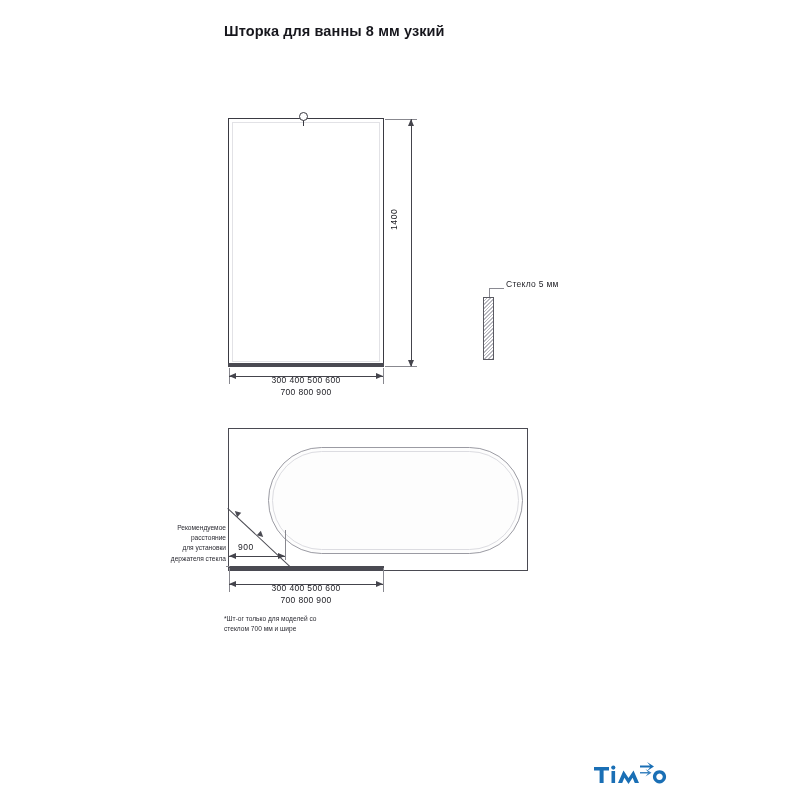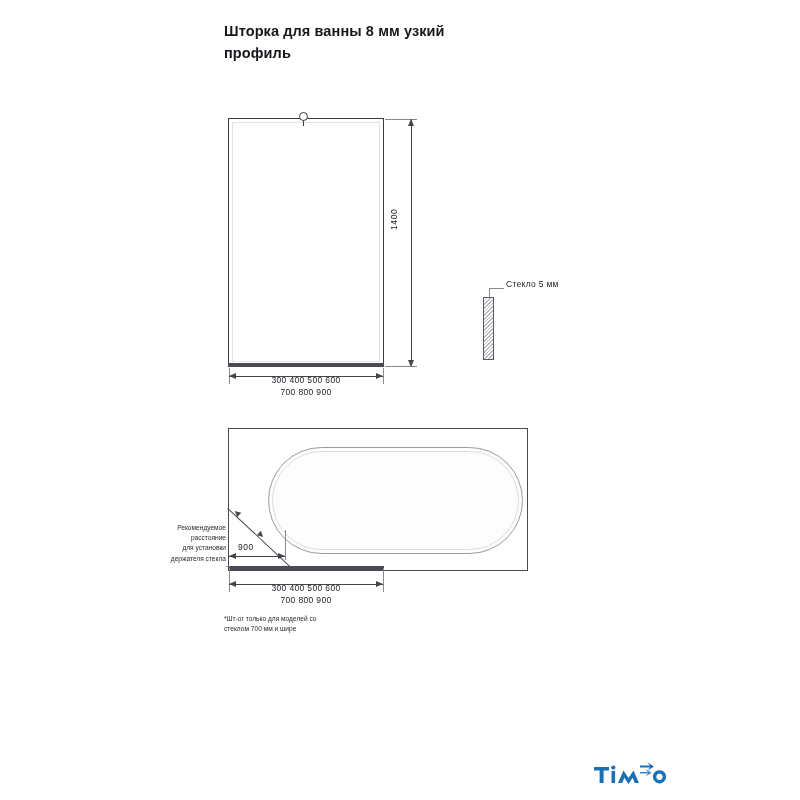--- a/index.html
+++ b/index.html
@@ -446,21 +446,20 @@
   }
   .logo svg { display: block; }
 </style>
 </head>
 <body>
 
 <div class="page">
 
   <div class="title">
     <div>Шторка для ванны 8 мм узкий</div>
-    <div>профиль</div>
   </div>
 
   <div class="panel-front">
     <div class="panel-front-inner"></div>
   </div>
   <div class="panel-front-base"></div>
   <div class="holder-stem"></div>
   <div class="holder-dot"></div>
 
   <div class="dim-v-ext-top"></div>

